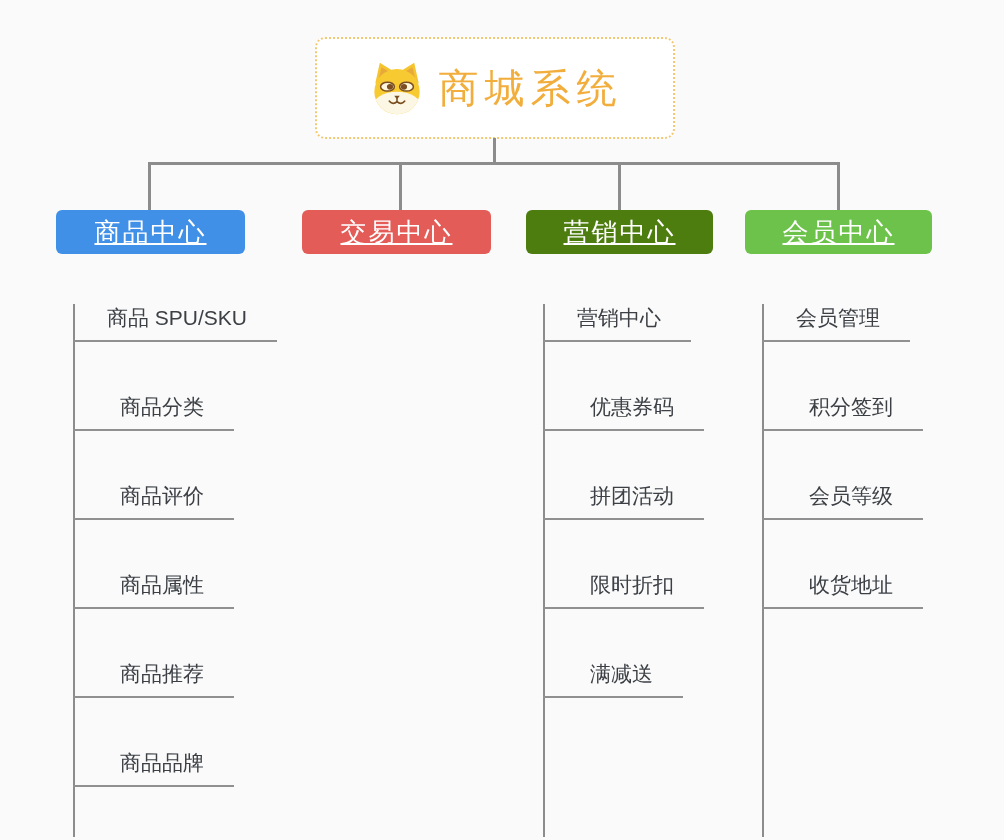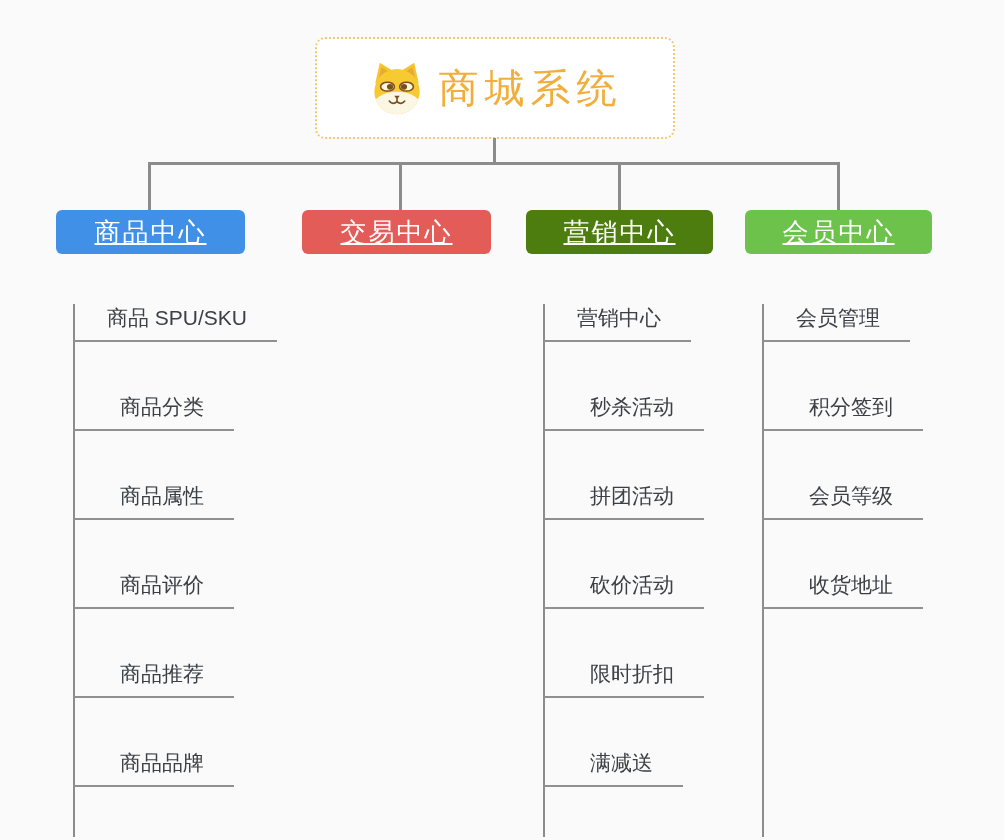--- a/index.html
+++ b/index.html
@@ -115,38 +115,37 @@
   <div class="cline drop drop-1"></div>
   <div class="cline drop drop-2"></div>
   <div class="cline drop drop-3"></div>
   <div class="cline drop drop-4"></div>
 
   <div class="branch branch-1">
     <div class="branch-header" style="background: rgb(65, 144, 232);">商品中心</div>
     <div class="branch-children">
       <div class="leaf first">商品 SPU/SKU</div>
       <div class="leaf">商品分类</div>
+      <div class="leaf">商品评价</div>
       <div class="leaf">商品属性</div>
-      <div class="leaf">商品评价</div>
       <div class="leaf">商品推荐</div>
       <div class="leaf">商品品牌</div>
     </div>
   </div>
 
   <div class="branch branch-2">
     <div class="branch-header" style="background: rgb(228, 92, 88);">交易中心</div>
   </div>
 
   <div class="branch branch-3">
     <div class="branch-header" style="background: #4d7c0f;">营销中心</div>
     <div class="branch-children">
       <div class="leaf first">营销中心</div>
-      <div class="leaf">秒杀活动</div>
+      <div class="leaf">优惠券码</div>
       <div class="leaf">拼团活动</div>
-      <div class="leaf">砍价活动</div>
       <div class="leaf">限时折扣</div>
       <div class="leaf">满减送</div>
     </div>
   </div>
 
   <div class="branch branch-4">
     <div class="branch-header" style="background: rgb(109, 194, 75);">会员中心</div>
     <div class="branch-children">
       <div class="leaf first">会员管理</div>
       <div class="leaf">积分签到</div>

